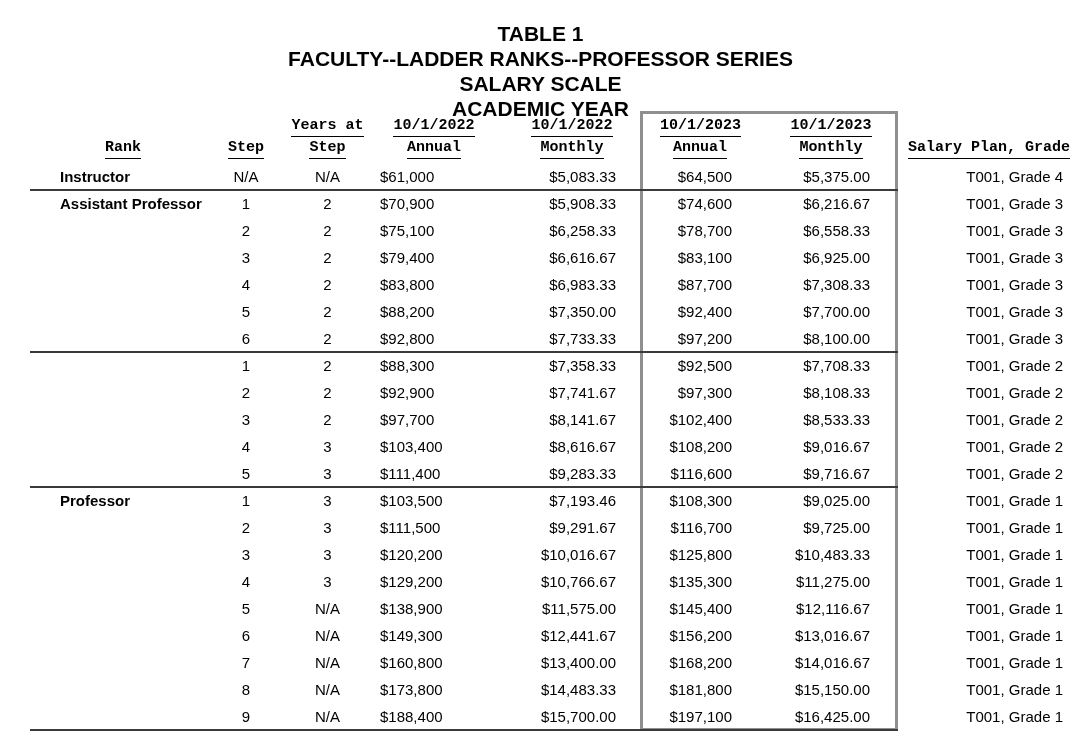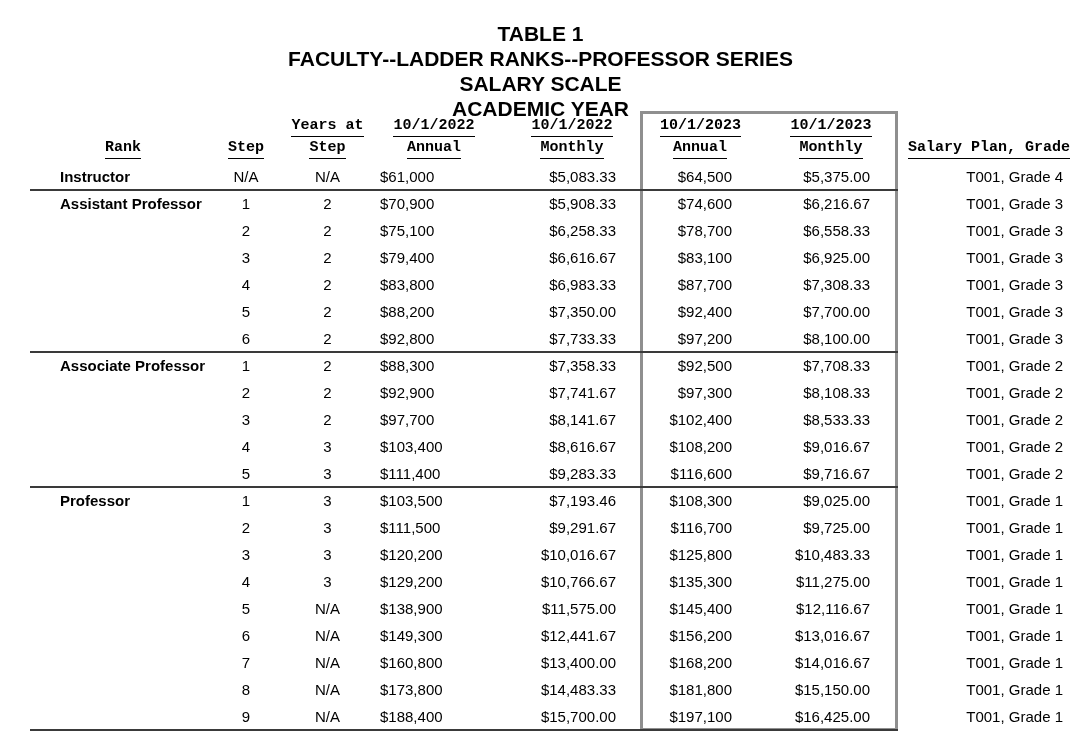--- a/index.html
+++ b/index.html
@@ -163,21 +163,20 @@
         <div class="cell c-rank"></div>
         <div class="cell c-step">6</div>
         <div class="cell c-years">2</div>
         <div class="cell c-a22">$92,800</div>
         <div class="cell c-m22">$7,733.33</div>
         <div class="cell c-a23">$97,200</div>
         <div class="cell c-m23">$8,100.00</div>
         <div class="cell c-plan">T001, Grade 3</div>
       </div>
       <div class="row" style="top: 352px;">
-        <div class="cell c-rank">Associate Professor</div>
         <div class="cell c-step">1</div>
         <div class="cell c-years">2</div>
         <div class="cell c-a22">$88,300</div>
         <div class="cell c-m22">$7,358.33</div>
         <div class="cell c-a23">$92,500</div>
         <div class="cell c-m23">$7,708.33</div>
         <div class="cell c-plan">T001, Grade 2</div>
       </div>
       <div class="row" style="top: 379px;">
         <div class="cell c-rank"></div>

